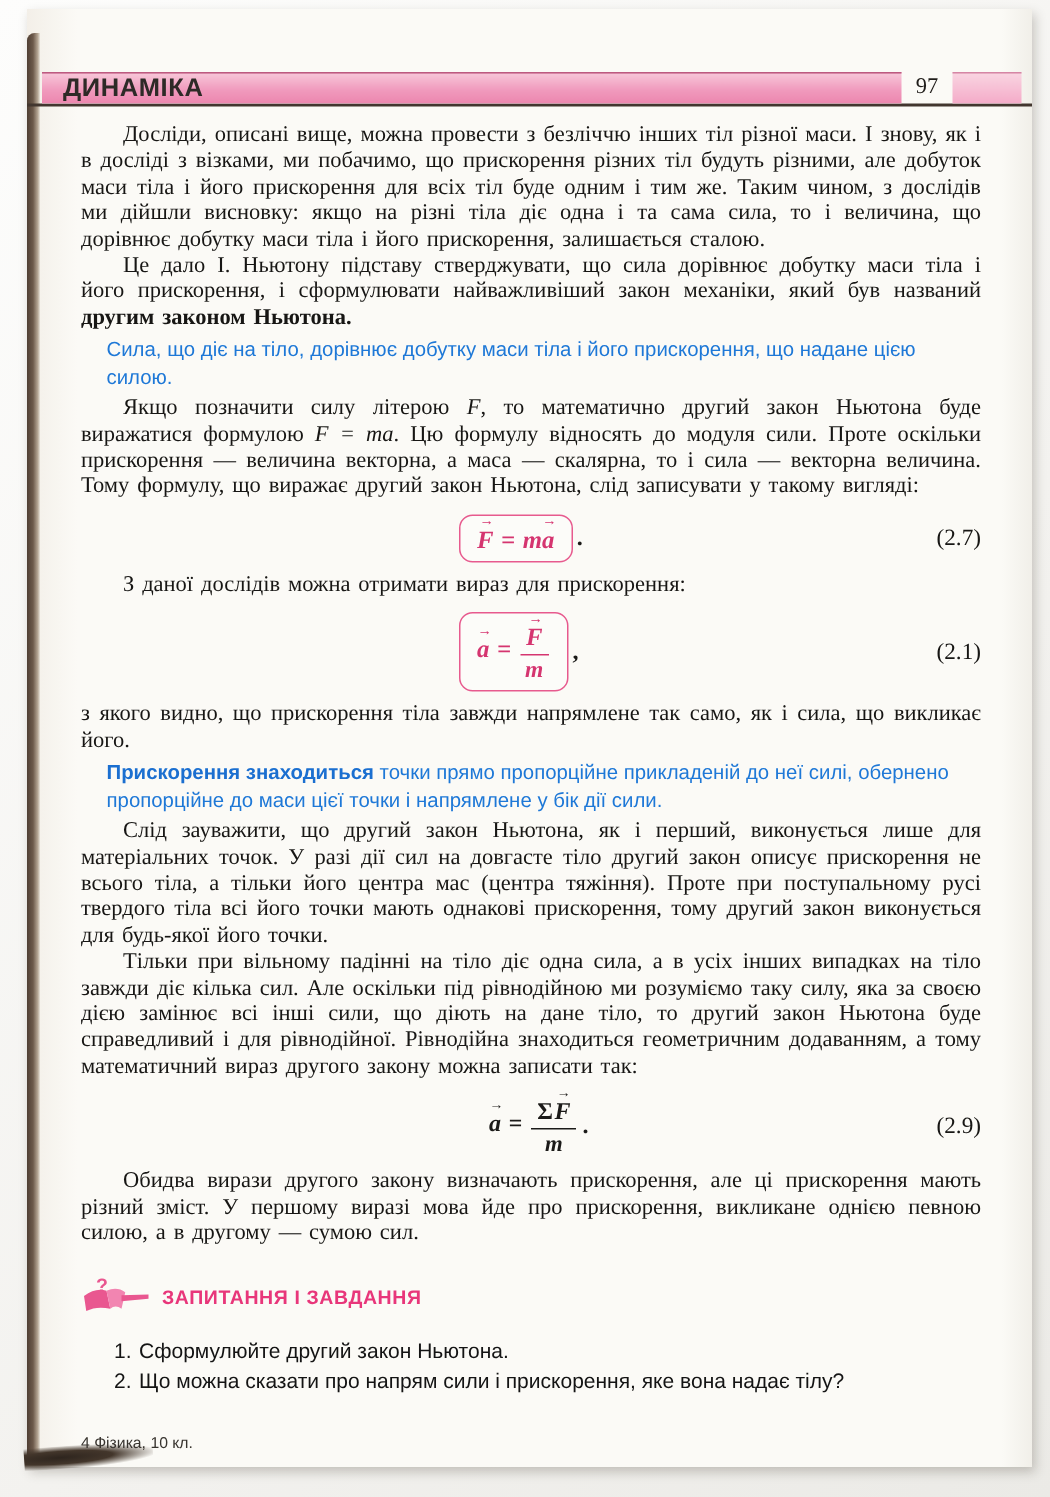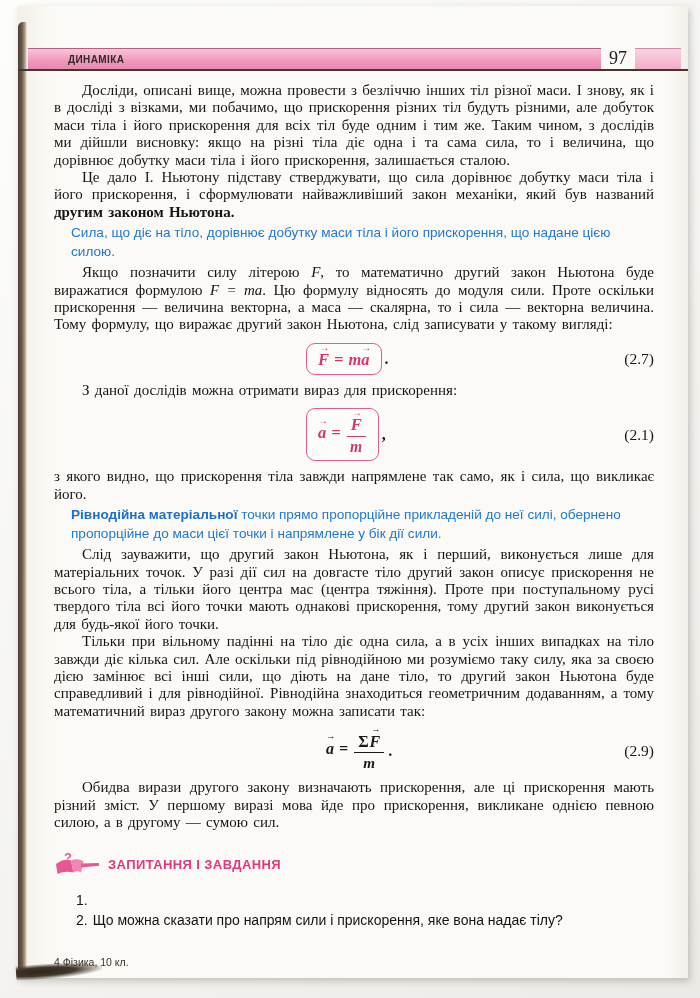--- a/index.html
+++ b/index.html
@@ -24,24 +24,24 @@
     transform:rotate(-4deg);
   }
   
   .header { position:absolute; left:0; top:42px; right:0; display:flex; align-items:stretch;
             border-bottom:2px solid #42362f; height:21px; }
   .hbar { background:linear-gradient(#f7c6d8 0%,#f09abd 55%,#ec86ae 100%);
           border-top:1px solid rgba(156,62,96,.6); }
   .hbar-left { margin-left:10px; flex:1; display:flex; align-items:center; }
   .hbar-right { width:46px; margin-right:7px; background:linear-gradient(#f9d4e1 0%,#f4abc8 100%);
           border-top:1px solid rgba(156,62,96,.35); }
-  .section-title { font-family:"Liberation Sans",sans-serif; font-weight:bold; font-size:10px;
-          color:#2e2a27; letter-spacing:.4px; padding-left:40px; }
+  .section-title { font-family:"Liberation Sans",sans-serif; font-weight:bold; font-size:17px;
+          color:#2e2a27; letter-spacing:.4px; padding-left:14px; }
   .pagenum { width:34px; display:flex; align-items:center; justify-content:center;
-          font-size:18px; color:#201d1a; }
+          font-size:15px; color:#201d1a; }
   
   .content { position:absolute; left:36px; right:34px; top:76px; }
   p.body { margin:0; font-size:15px; line-height:17.4px; text-align:justify; word-spacing:1.5px; }
   p.body.ind { text-indent:28px; }
   .def { margin:3px 0 3px 17px; font-family:"Liberation Sans",sans-serif;
          font-size:13.6px; line-height:18.5px; color:#1e78d7; text-align:left; }
   .def b { color:#1b6fd0; }
   
   .formula-row { display:flex; align-items:center; margin:9px 0 7px 0; }
   .flead { flex:0 0 252px; }
@@ -106,21 +106,21 @@
 
     <div class="formula-row">
       <span class="flead"></span>
       <span class="fbox"><span class="vec"><i class="varrow">→</i><span>a</span></span><span class="eqsp">=</span><span class="frac"><span class="num"><span class="vec"><i class="varrow">→</i><span>F</span></span></span><span class="den">m</span></span></span>
       <span class="fpunct">,</span>
       <span class="fnum">(2.1)</span>
     </div>
 
     <p class="body">з якого видно, що прискорення тіла завжди напрямлене так само, як і сила, що викликає його.</p>
 
-    <p class="def"><b>Рівнодійна матеріальної</b><span> точки прямо пропорційне прикладеній до неї силі, обернено пропорційне до маси цієї точки і напрямлене у бік дії сили.</span></p>
+    <p class="def"><b>Прискорення знаходиться</b><span> точки прямо пропорційне прикладеній до неї силі, обернено пропорційне до маси цієї точки і напрямлене у бік дії сили.</span></p>
 
     <p class="body ind">Слід зауважити, що другий закон Ньютона, як і перший, виконується лише для матеріальних точок. У разі дії сил на довгасте тіло другий закон описує прискорення не всього тіла, а тільки його центра мас (центра тяжіння). Проте при поступальному русі твердого тіла всі його точки мають однакові прискорення, тому другий закон виконується для будь-якої його точки.</p>
 
     <p class="body ind">Тільки при вільному падінні на тіло діє одна сила, а в усіх інших випадках на тіло завжди діє кілька сил. Але оскільки під рівнодійною ми розуміємо таку силу, яка за своєю дією замінює всі інші сили, що діють на дане тіло, то другий закон Ньютона буде справедливий і для рівнодійної. Рівнодійна знаходиться геометричним додаванням, а тому математичний вираз другого закону можна записати так:</p>
 
     <div class="formula-row">
       <span class="flead29"></span>
       <span class="fblack"><span class="vec"><i class="varrow">→</i><span>a</span></span><span class="eqsp">=</span><span class="frac"><span class="num"><span class="sigma">Σ</span><span class="vec"><i class="varrow">→</i><span>F</span></span></span><span class="den">m</span></span></span>
       <span class="fpunct">.</span>
       <span class="fnum">(2.9)</span>
@@ -134,20 +134,21 @@
           <path d="M2 13 Q10 7 17 9.5 L19.5 21.5 Q10.5 19.5 3.5 23 Z" fill="#e95790"></path>
           <path d="M17 9.5 Q24 6.5 29.5 10.5 L27 21.5 Q23 18.5 19.5 21.5 Z" fill="#f285b1"></path>
           <path d="M27 12.5 L45 12 L45 14.8 L27 16.5 Z" fill="#e95790"></path>
           <text x="10" y="10.5" font-size="13" font-weight="bold" fill="#e95790" font-family="Liberation Sans, sans-serif">?</text>
         </svg>
         <span class="qtitle">ЗАПИТАННЯ І ЗАВДАННЯ</span>
       </div>
       <div class="qlist">
         <div class="qitem">
           <span>1.</span>
+          <span>Сформулюйте другий закон Ньютона.</span>
         </div>
         <div class="qitem">
           <span>2.</span>
           <span>Що можна сказати про напрям сили і прискорення, яке вона надає тілу?</span>
         </div>
       </div>
     </div>
 
     <div class="footer">4 Фізика, 10 кл.</div>
   </div>

